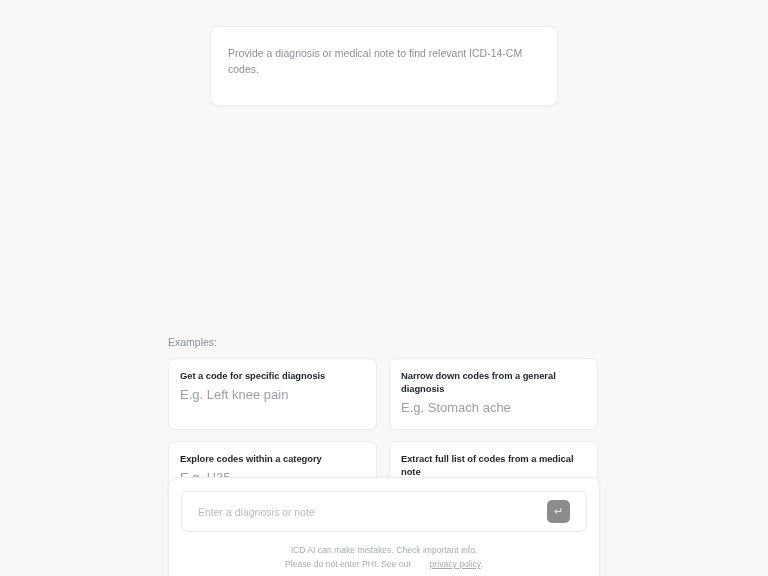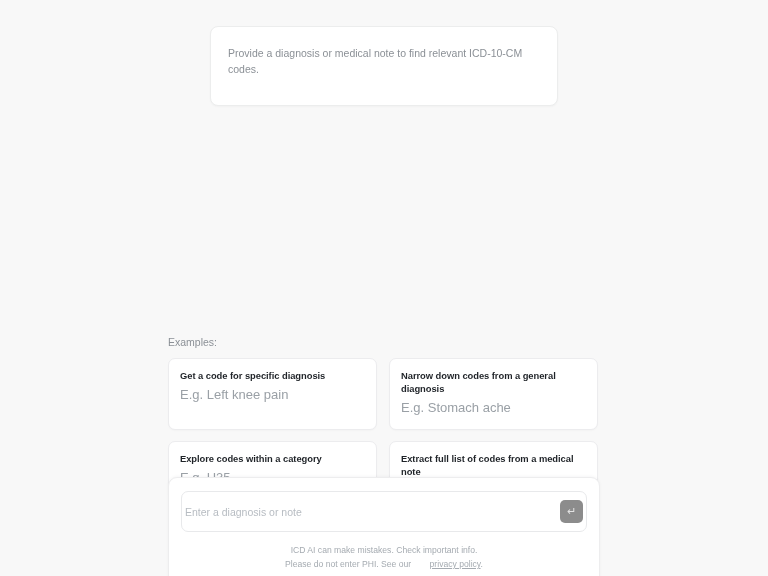--- a/index.html
+++ b/index.html
@@ -107,21 +107,21 @@
     min-height: 110px;
   }
   .composer-input-row {
     position: relative;
     border: 1px solid #e8e9eb;
     border-radius: 7px;
     background: #ffffff;
     height: 41px;
     display: flex;
     align-items: center;
-    padding: 0 3px;
+    padding: 0 16px;
     box-sizing: border-box;
   }
   .composer-input {
     flex: 1;
     border: none;
     outline: none;
     background: transparent;
     font-family: "Liberation Sans", sans-serif;
     font-size: 10.5px;
     color: #1f2328;
@@ -158,21 +158,21 @@
   }
   .disclaimer a {
     color: #a5abb1;
     padding-left: 16px;
   }
 </style>
 </head>
 <body>
 
 <div class="intro-card">
-  <p class="intro-para">Provide a diagnosis or medical note to find relevant ICD-10-CM codes.</p>
+  <p class="intro-para">Provide a diagnosis or medical note to find relevant ICD-14-CM codes.</p>
 </div>
 
 <div class="examples-wrap">
   <div class="examples-label">Examples:</div>
   <div class="examples-grid">
 
     <div class="example-card">
       <div class="example-title">Get a code for specific diagnosis</div>
       <div class="example-sub">E.g. Left knee pain</div>
     </div>

